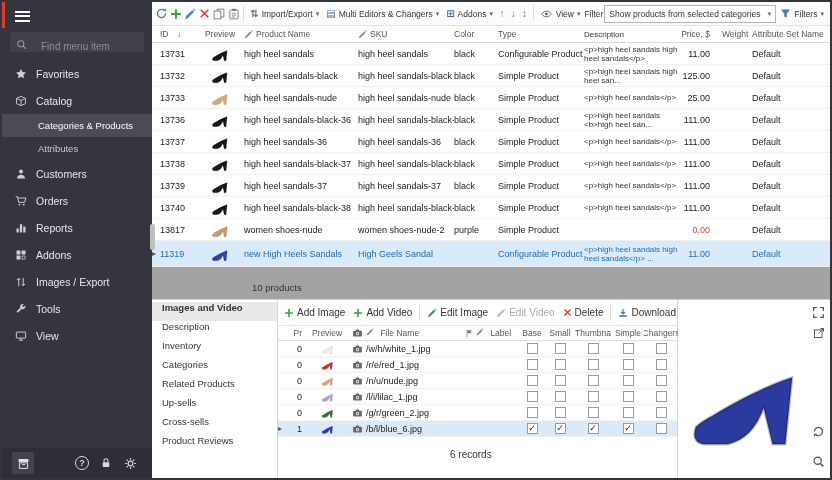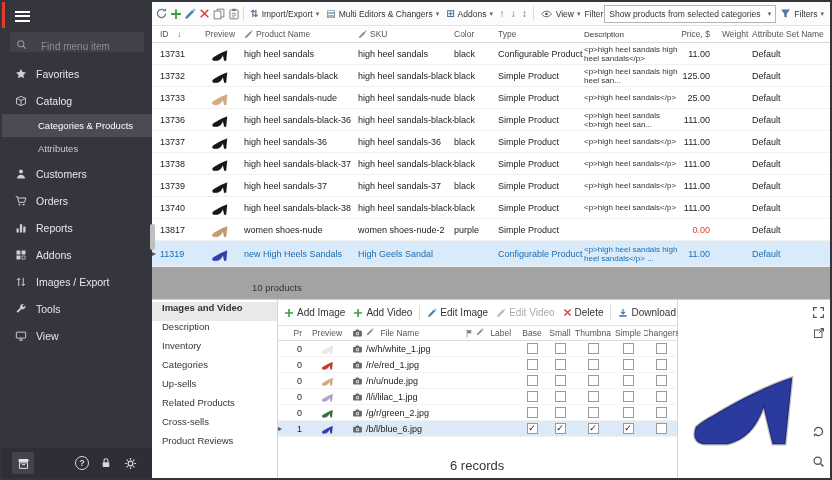--- a/index.html
+++ b/index.html
@@ -77,21 +77,21 @@
 .i-prev{width:42px;display:flex;justify-content:center}
 .i-cam{width:18px;display:flex;justify-content:center}
 .i-file{width:96px}
 .i-flag{width:14px;display:flex;justify-content:center}
 .i-label{width:42px}
 .i-base,.i-small{width:28px;display:flex;justify-content:center}
 .i-thumb{width:38px;display:flex;justify-content:center}
 .i-swatch{width:32px;display:flex;justify-content:center}
 .i-excl{width:34px;display:flex;justify-content:center}
 .cb{width:11px;height:11px;border:1px solid #9a9a9a;background:#fff;display:flex;align-items:center;justify-content:center;font-size:9px;line-height:1;color:#222}
-.irecords{padding:21px 0 0 172px;font-size:13px;color:#333}
+.irecords{padding:12px 0 0 172px;font-size:10px;color:#333}
 .cam{fill:#666}
 .pen{fill:#8a8a8a}
 .flg{fill:#777}
 
 .dpreview{flex:1;position:relative;background:#fff}
 .pv-top{display:flex;align-items:center;padding:3px 4px;gap:4px}
 .size-box{border:1px solid #8a8a8a;padding:1px 8px;font-size:9.5px;background:#fff;color:#222}
 .pv-ico{position:absolute;right:3px;width:17px;height:17px;display:flex;align-items:center;justify-content:center}
 .pv-ico.fs{top:4px}.pv-ico.ext{top:24px}.pv-ico.rot{bottom:38px}.pv-ico.zm{bottom:8px}
 .pv-img{position:absolute;left:4px;top:26px;right:22px;bottom:4px;display:flex;align-items:center;justify-content:center}
@@ -552,24 +552,24 @@
         <div class="tab">
             <span>Description</span>
           </div>
         <div class="tab">
             <span>Inventory</span>
           </div>
         <div class="tab">
             <span>Categories</span>
           </div>
         <div class="tab">
+            <span>Related Products</span>
+          </div>
+        <div class="tab">
             <span>Up-sells</span>
-          </div>
-        <div class="tab">
-            <span>Related Products</span>
           </div>
         <div class="tab">
             <span>Cross-sells</span>
           </div>
         <div class="tab">
             <span>Product Reviews</span>
           </div>
       </div>
 
       <div class="dcenter">

